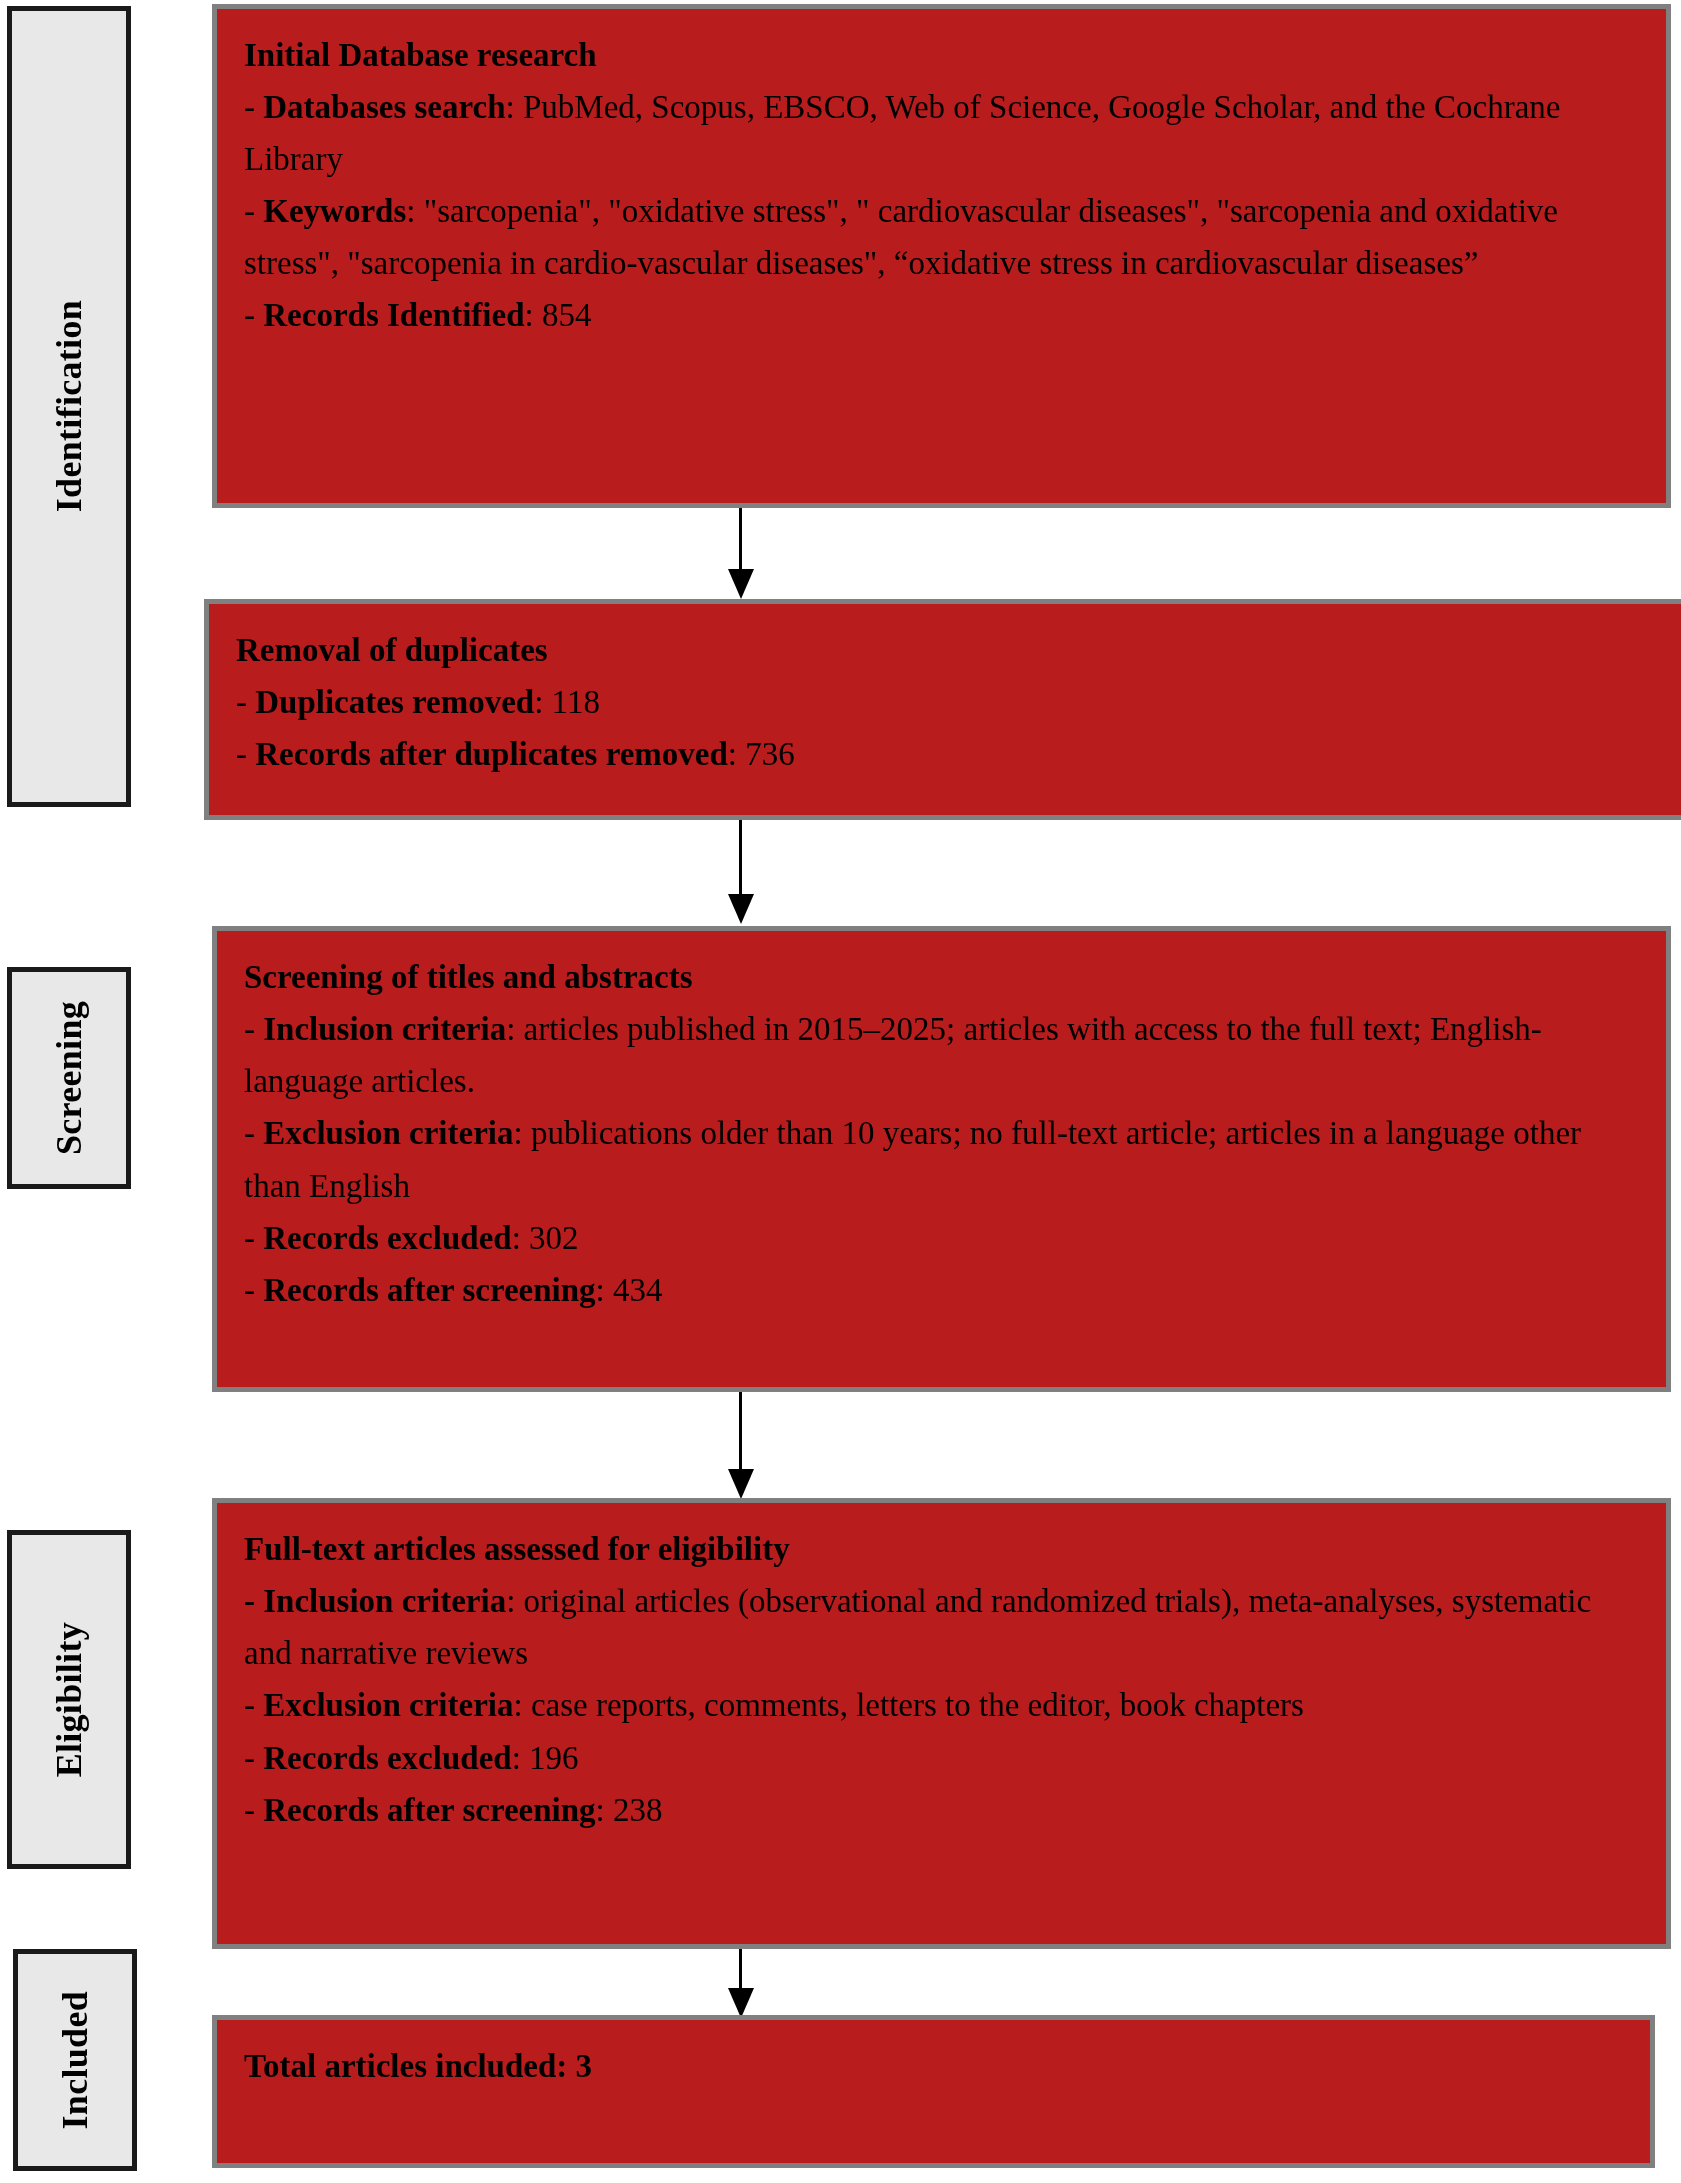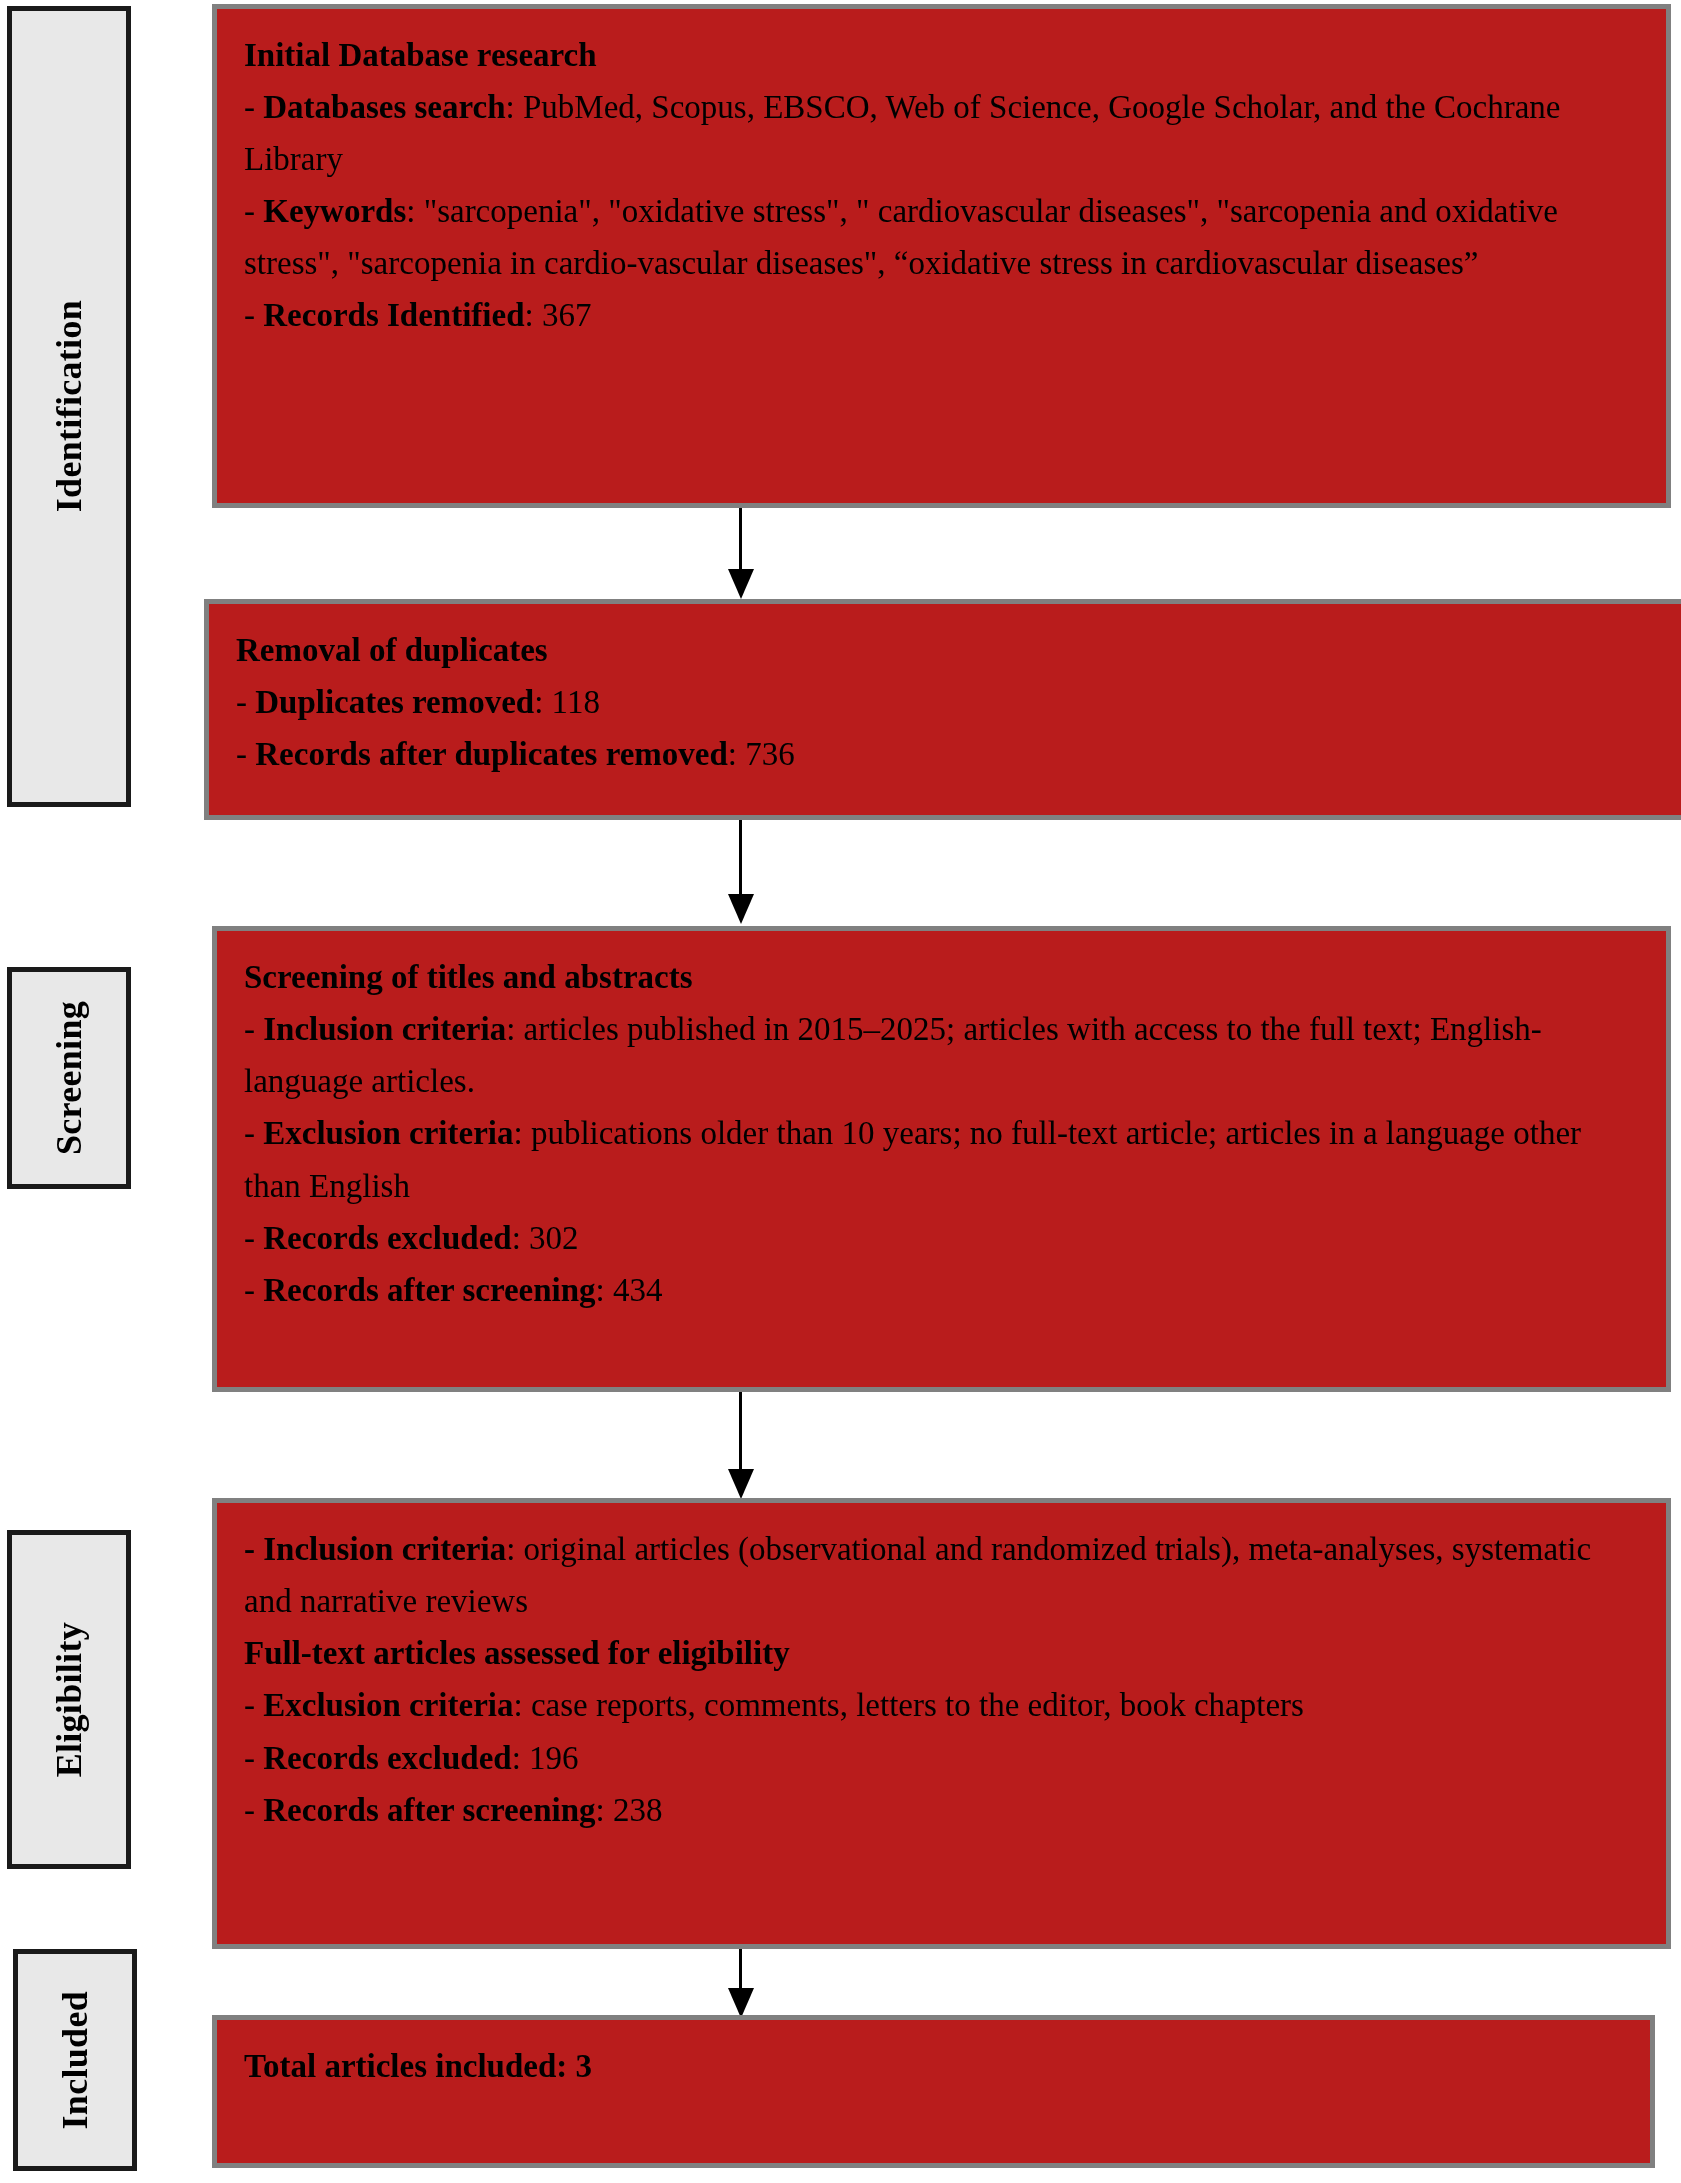--- a/index.html
+++ b/index.html
@@ -96,21 +96,21 @@
 
   <div class="stage" style="left:13px; top:1949px; width:124px; height:222px;">
     <span class="stage-label">Included</span>
   </div>
 
   <div class="box" style="left:212px; top:3.5px; width:1459px; height:504px;">
     <p class="box-text">
       <span class="ln b">Initial Database research</span>
       <span class="ln"><span>- </span><span class="b">Databases search</span><span>: PubMed, Scopus, EBSCO, Web of Science, Google Scholar, and the Cochrane Library</span></span>
       <span class="ln"><span>- </span><span class="b">Keywords</span><span>: "sarcopenia", "oxidative stress", " cardiovascular diseases", "sarcopenia and oxidative stress", "sarcopenia in cardio-vascular diseases", “oxidative stress in cardiovascular diseases”</span></span>
-      <span class="ln"><span>- </span><span class="b">Records Identified</span><span>: 367</span></span>
+      <span class="ln"><span>- </span><span class="b">Records Identified</span><span>: 854</span></span>
     </p>
   </div>
 
   <div class="arrow" style="left:723px; top:508px; height:91px;">
     <div class="shaft" style="height:63px;"></div>
     <div class="head" style="top:61px;"></div>
   </div>
 
   <div class="box" style="left:204px; top:599px; width:1651px; height:221px;">
     <p class="box-text">
@@ -135,22 +135,22 @@
     </p>
   </div>
 
   <div class="arrow" style="left:723px; top:1392px; height:109px;">
     <div class="shaft" style="height:79px;"></div>
     <div class="head" style="top:77px;"></div>
   </div>
 
   <div class="box" style="left:212px; top:1498px; width:1459px; height:451px;">
     <p class="box-text">
+      <span class="ln b">Full-text articles assessed for eligibility</span>
       <span class="ln"><span></span><span class="b">- Inclusion criteria</span><span>: original articles (observational and randomized trials), meta-analyses, systematic and narrative reviews</span></span>
-      <span class="ln b">Full-text articles assessed for eligibility</span>
       <span class="ln"><span>- </span><span class="b">Exclusion criteria</span><span>: case reports, comments, letters to the editor, book chapters</span></span>
       <span class="ln"><span>- </span><span class="b">Records excluded</span><span>: 196</span></span>
       <span class="ln"><span>- </span><span class="b">Records after screening</span><span>: 238</span></span>
     </p>
   </div>
 
   <div class="arrow" style="left:723px; top:1949px; height:69px;">
     <div class="shaft" style="height:41px;"></div>
     <div class="head" style="top:39px;"></div>
   </div>

